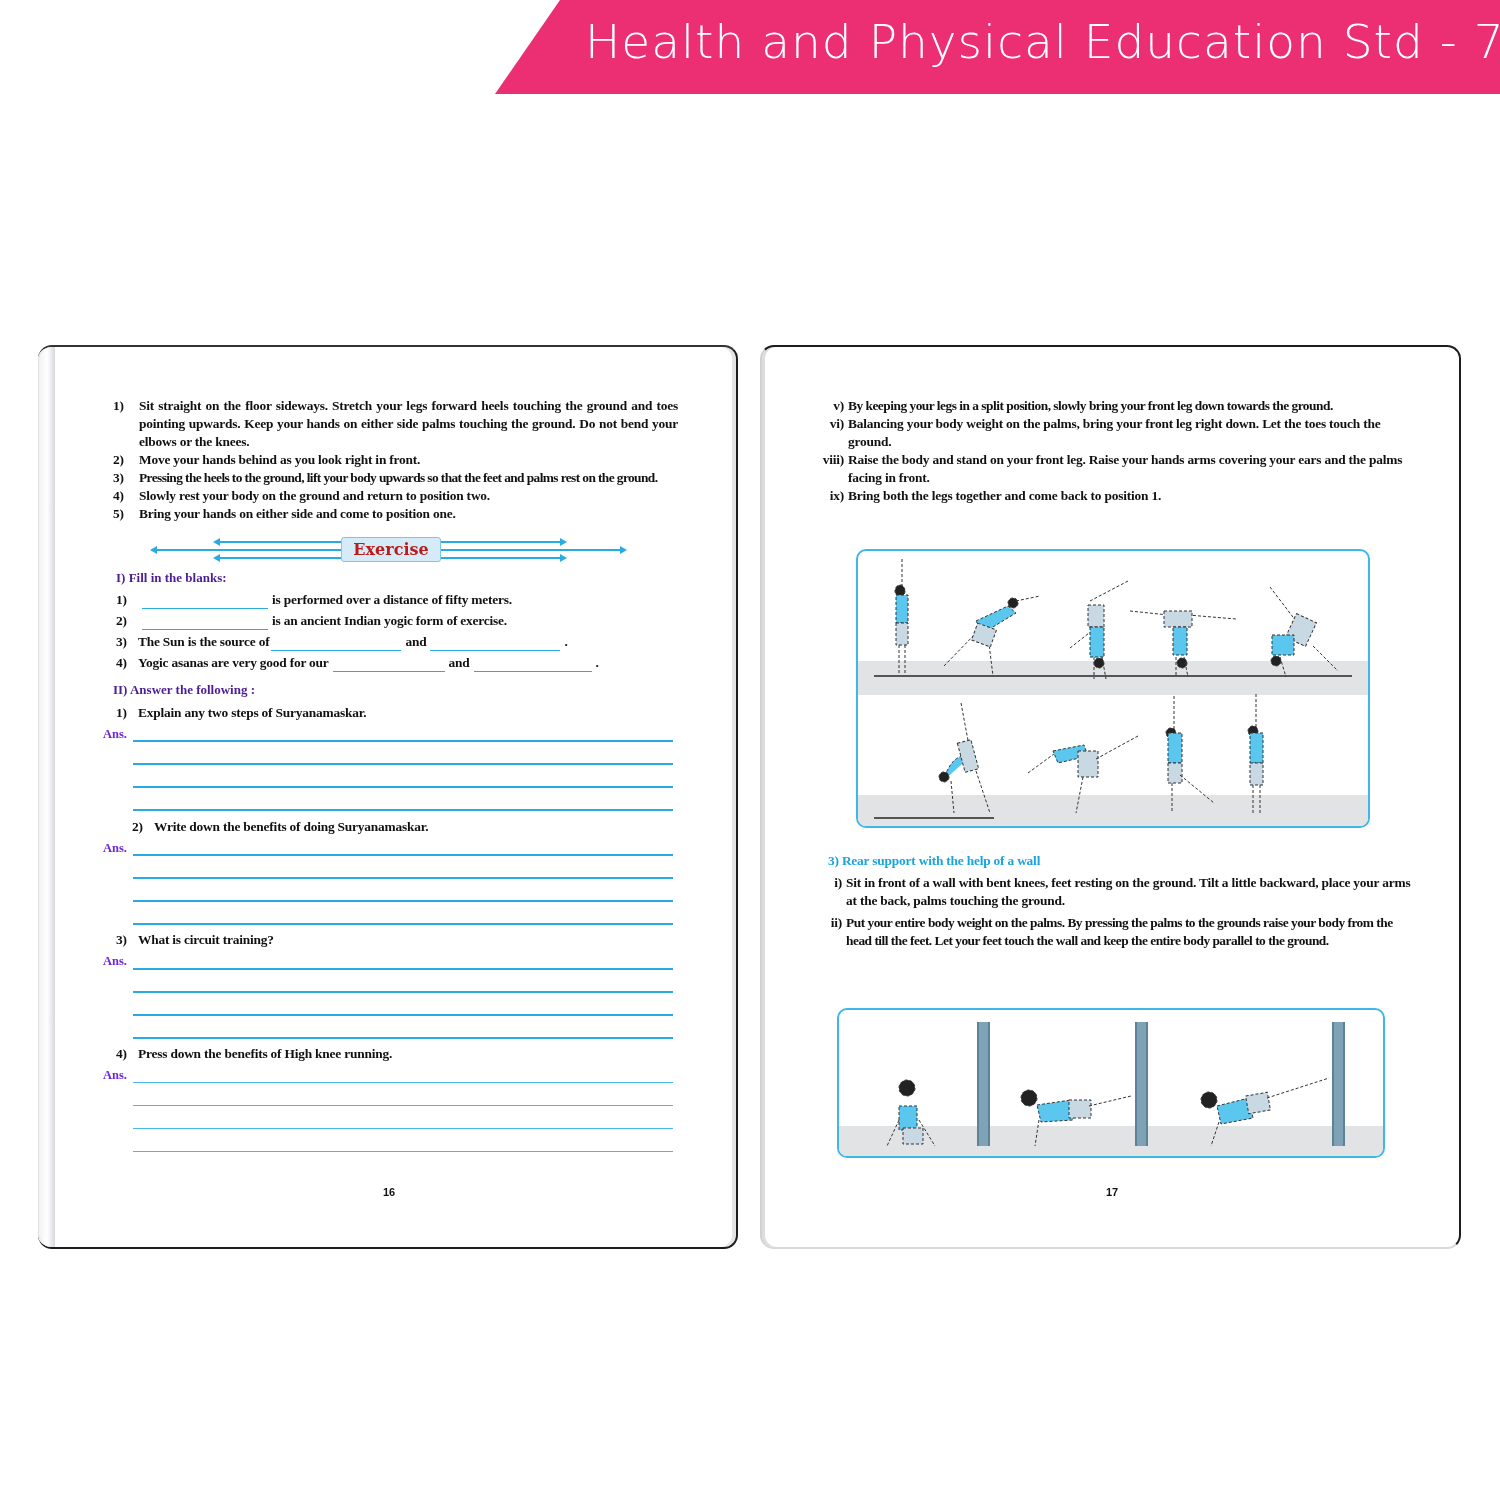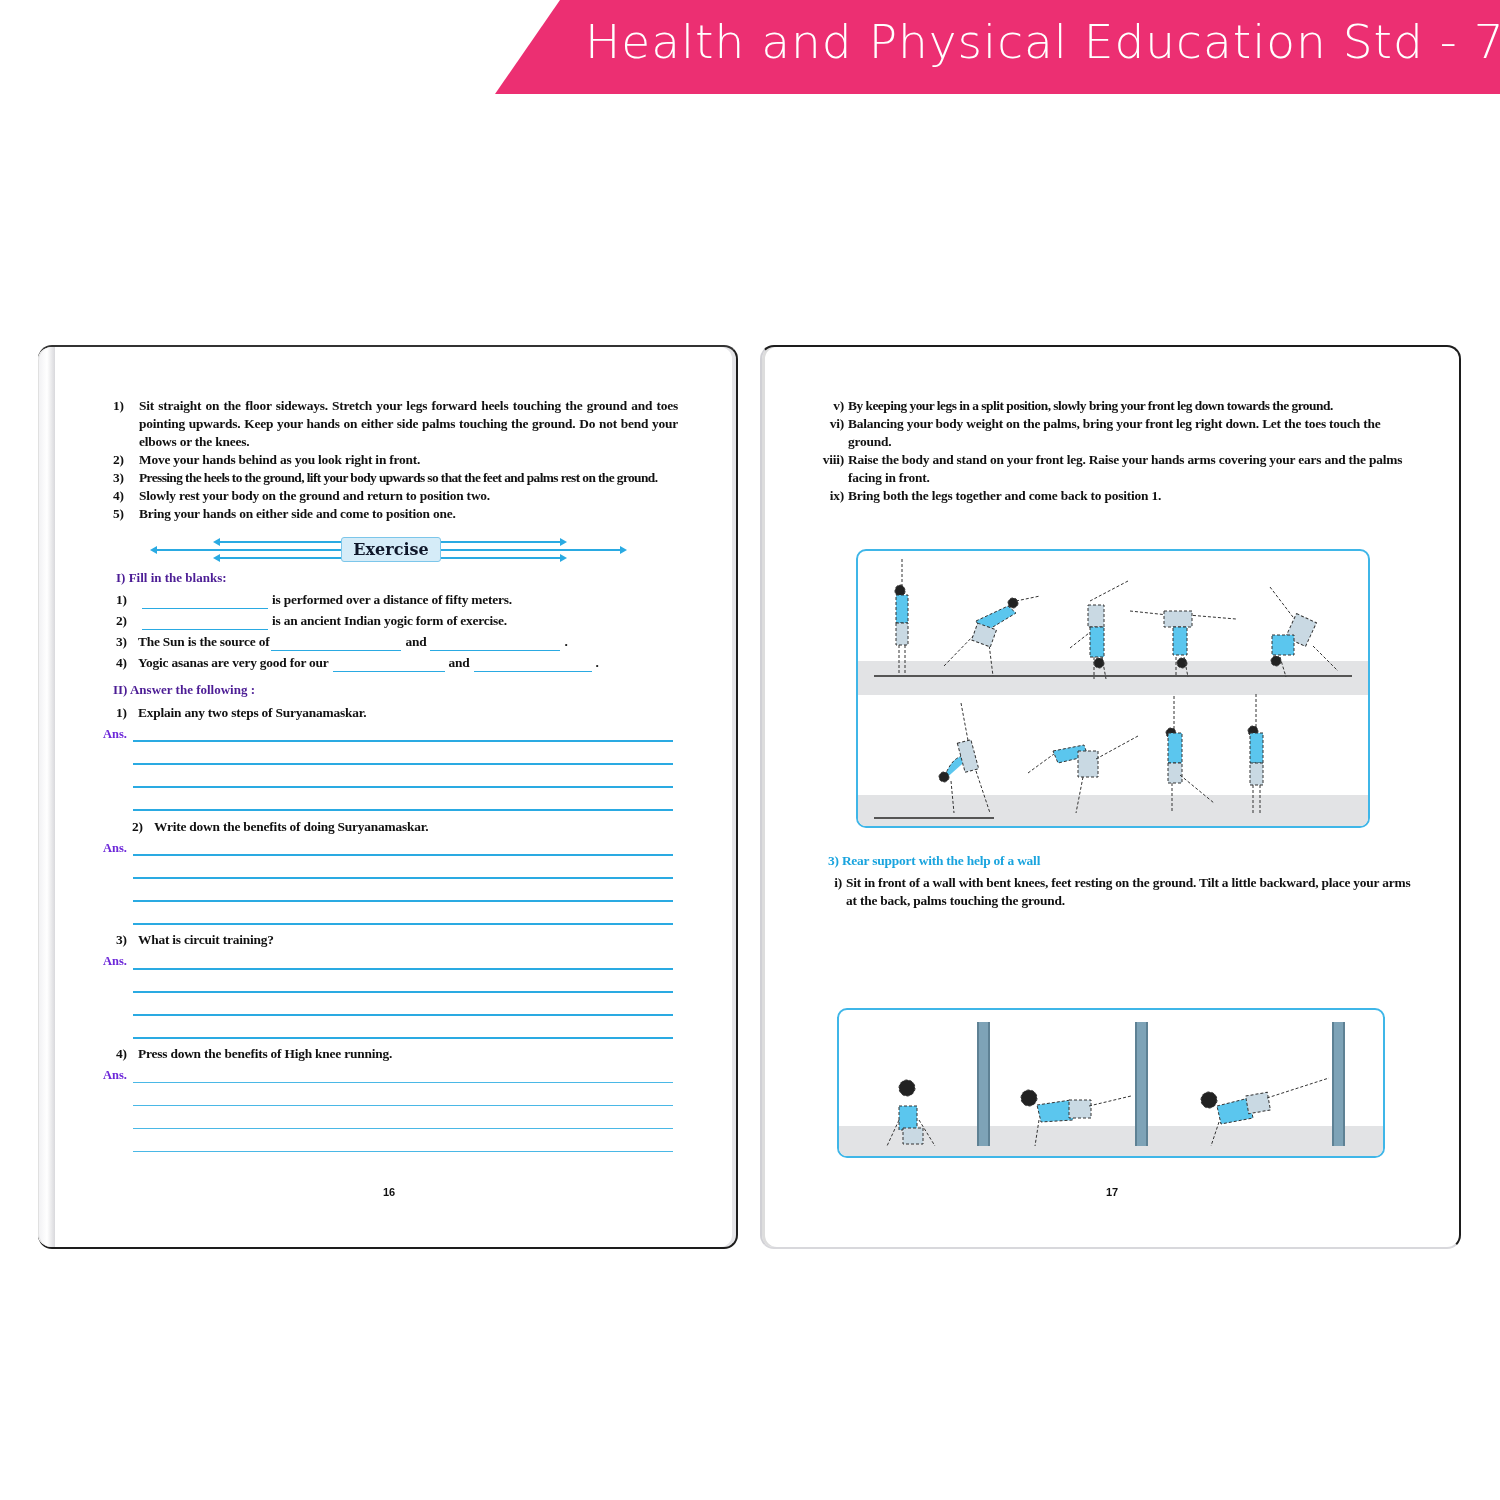--- a/index.html
+++ b/index.html
@@ -43,21 +43,21 @@
   .step .lab { flex: 0 0 26px; }
   .step .body { flex: 1; text-align: justify; }
 
   .exercise-bar { position: absolute; left: 118px; top: 190px; width: 470px; height: 26px; }
   .ex-line { position: absolute; height: 2px; background: #2aaae2; }
   .ex-line::after { content: ""; position: absolute; right: -6px; top: -3px; border-left: 7px solid #2aaae2; border-top: 4px solid transparent; border-bottom: 4px solid transparent; }
   .ex-line::before { content: ""; position: absolute; left: -6px; top: -3px; border-right: 7px solid #2aaae2; border-top: 4px solid transparent; border-bottom: 4px solid transparent; }
   .ex-box {
     position: absolute; left: 185px; top: 0; width: 100px; height: 25px;
     background: #d5ecf8; border: 1px solid #7cc6ea; border-radius: 3px;
-    font-family: "DejaVu Serif", serif; font-weight: bold; font-size: 16px; text-align: center; line-height: 23px; color: #0f172a;
+    font-family: "DejaVu Serif", serif; font-weight: bold; font-size: 16px; text-align: center; line-height: 23px; color: #b91c1c;
   }
 
   .sec-head { position: absolute; color: #4c1d95; font-weight: bold; font-size: 13px; }
   .fill-row { position: absolute; left: 78px; height: 18px; display: flex; align-items: flex-end; white-space: nowrap; }
   .blank { display: inline-block; border-bottom: 1.5px solid #2aaae2; height: 14px; margin: 0 4px; }
 
   .q { position: absolute; left: 78px; }
   .ans-label { position: absolute; left: 65px; color: #6d28d9; font-weight: bold; font-size: 12.5px; }
   .ans-line { position: absolute; left: 95px; width: 540px; height: 0; border-top: 2px solid #2aaae2; }
   .ans-line.thin { border-top-width: 1.5px; border-top-color: #4ab8e6; }
@@ -281,20 +281,24 @@
       </g>
     </svg>
   </div>
 
   <div class="txt blue" style="left:66px; top:505px;">3)  Rear support with the help of a wall</div>
   <div class="rsteps txt" style="top:527px; left:50px; width:602px;">
     <div class="rstep" style="margin-bottom:4px">
         <span class="lab">i)</span>
         <span class="body">Sit in front of a wall with bent knees, feet resting on the ground. Tilt  a little backward,   place your arms at the back, palms touching the ground.</span>
       </div>
+    <div class="rstep" style="margin-bottom:4px">
+        <span class="lab">ii)</span>
+        <span class="body" style="letter-spacing:-0.5px">Put your entire body weight on the palms. By pressing the palms to the grounds raise your body from the head till the feet.  Let your feet touch the wall and keep the entire body parallel to the ground.</span>
+      </div>
   </div>
 
   <div class="figure" style="left:75px; top:661px; width:548px; height:150px;">
     <div class="floor" style="top:116px; height:34px;"></div>
     <div class="wall" style="left:138px; top:12px; height:124px;"></div>
     <div class="wall" style="left:296px; top:12px; height:124px;"></div>
     <div class="wall" style="left:493px; top:12px; height:124px;"></div>
     <svg class="fig" width="548" height="150">
       <g stroke="#333" stroke-width="1" stroke-dasharray="3,2" fill="none">
         <g>

